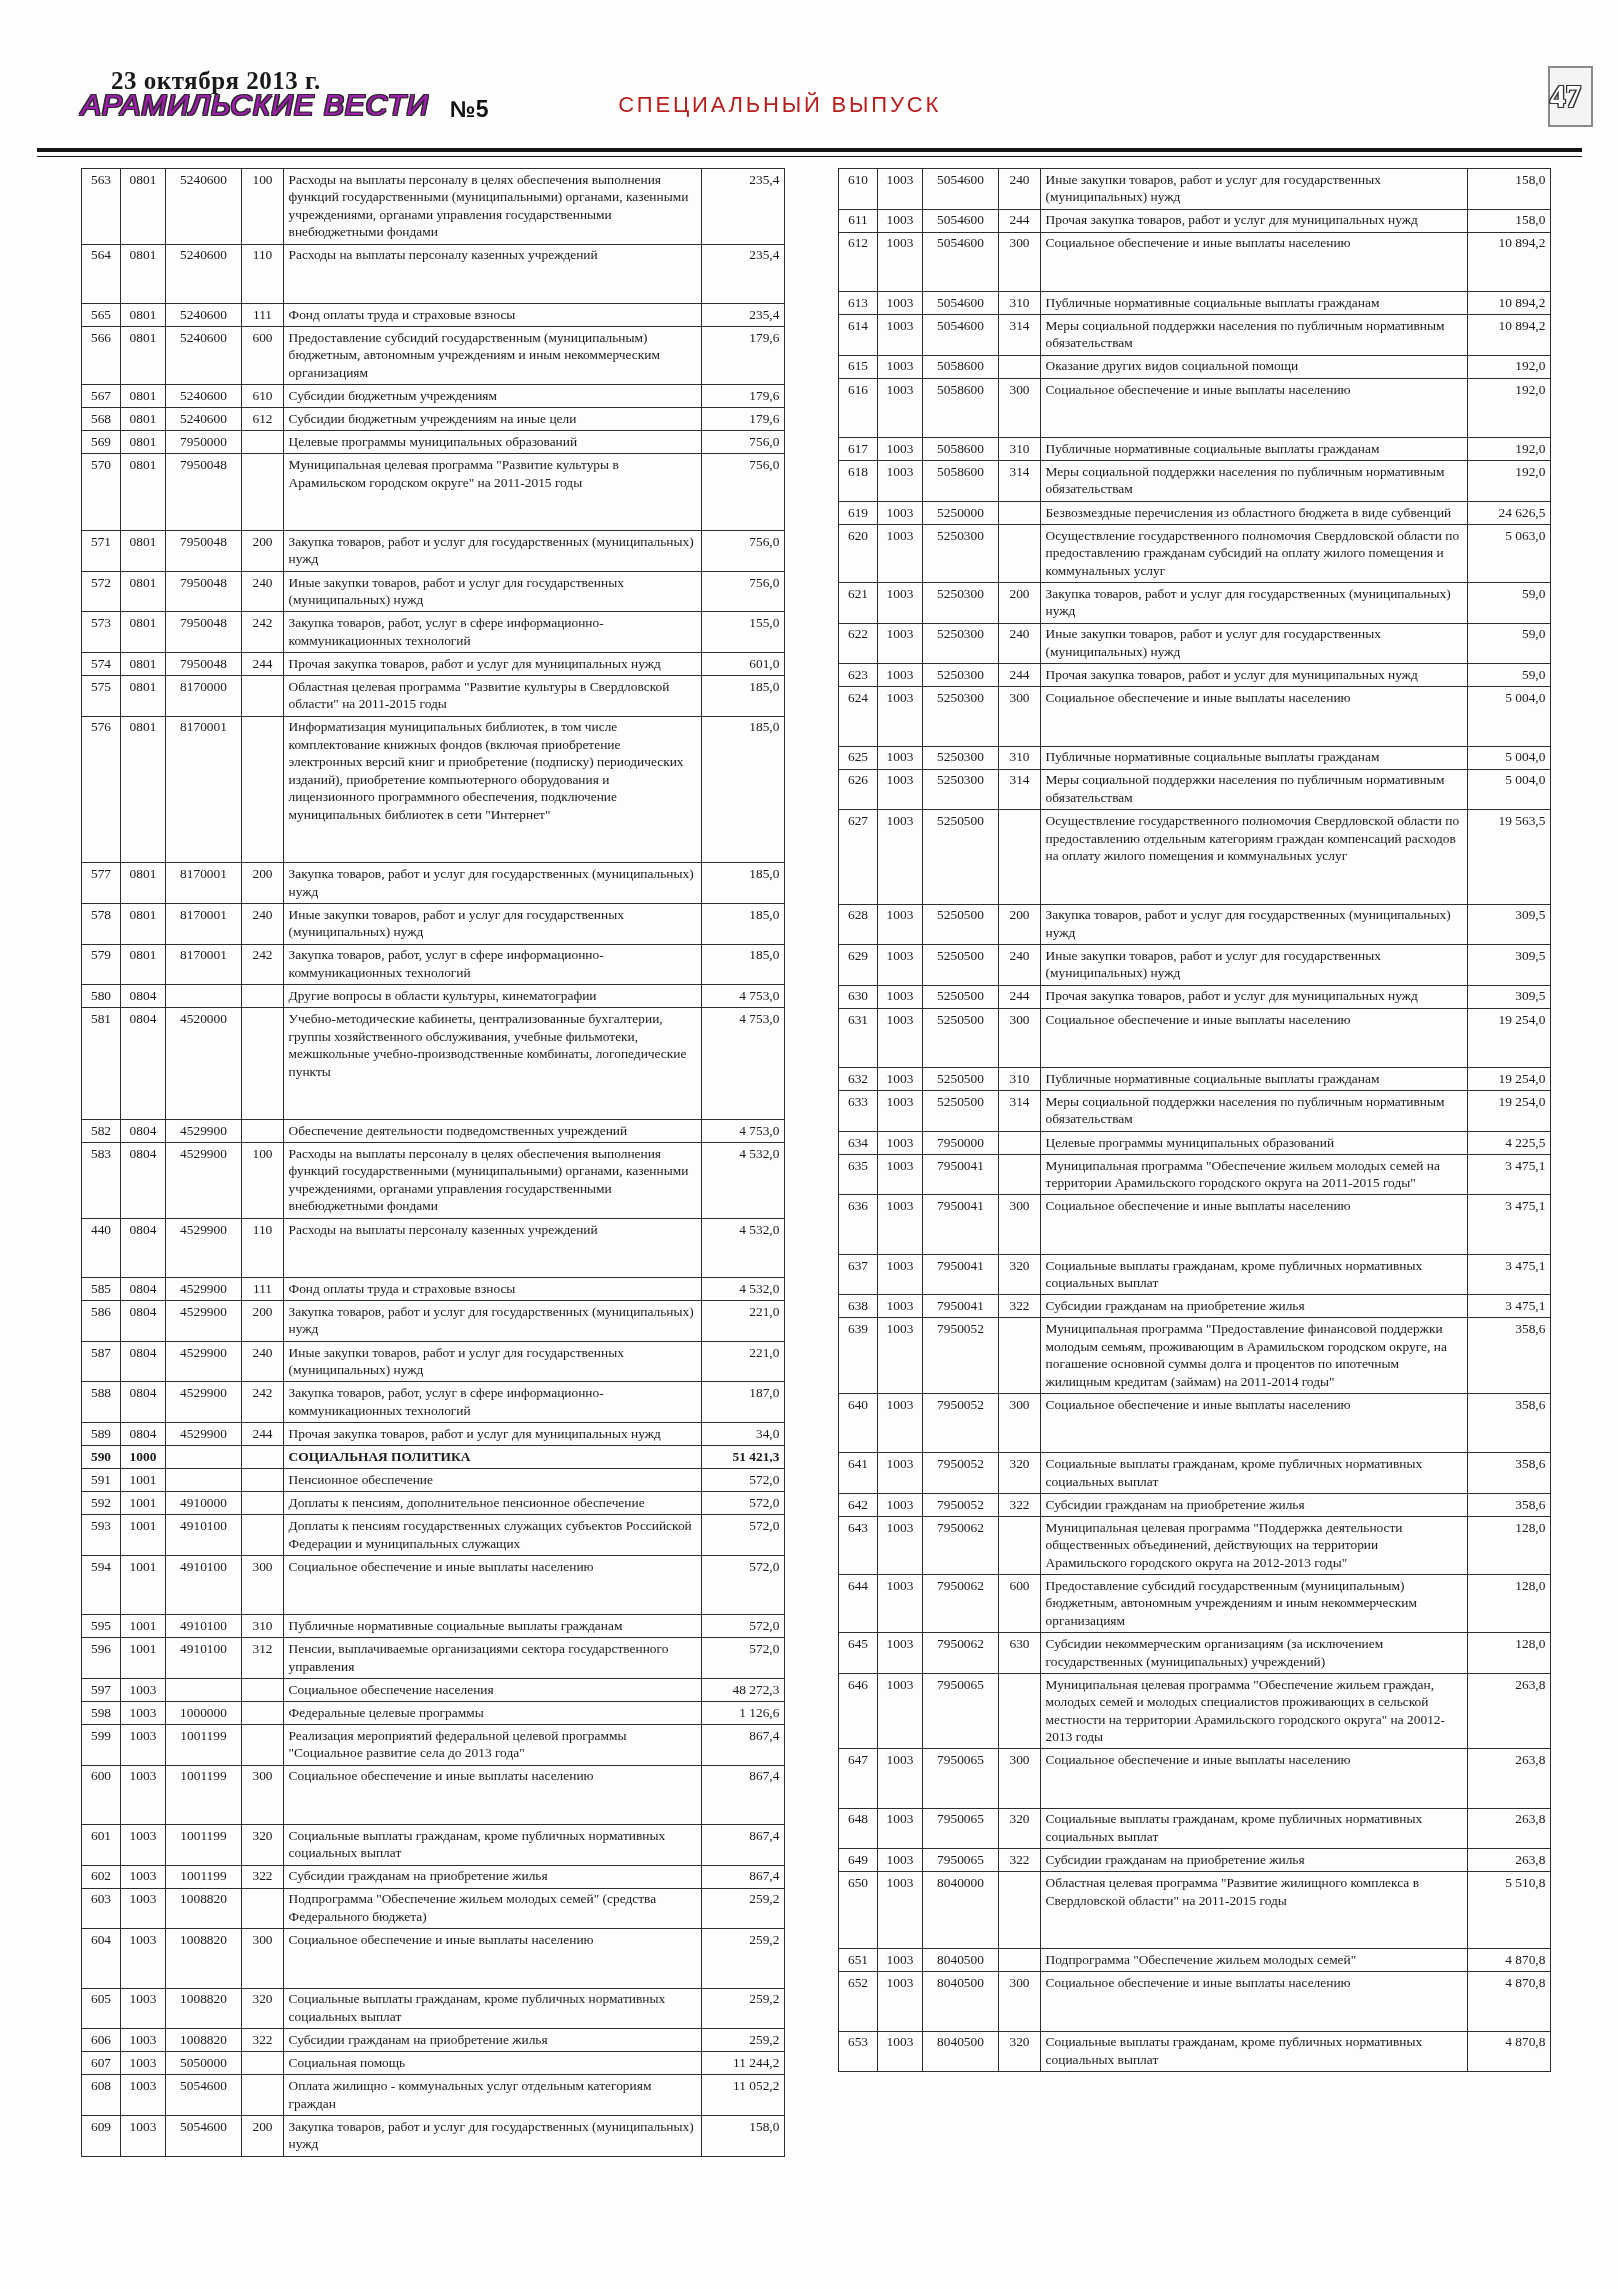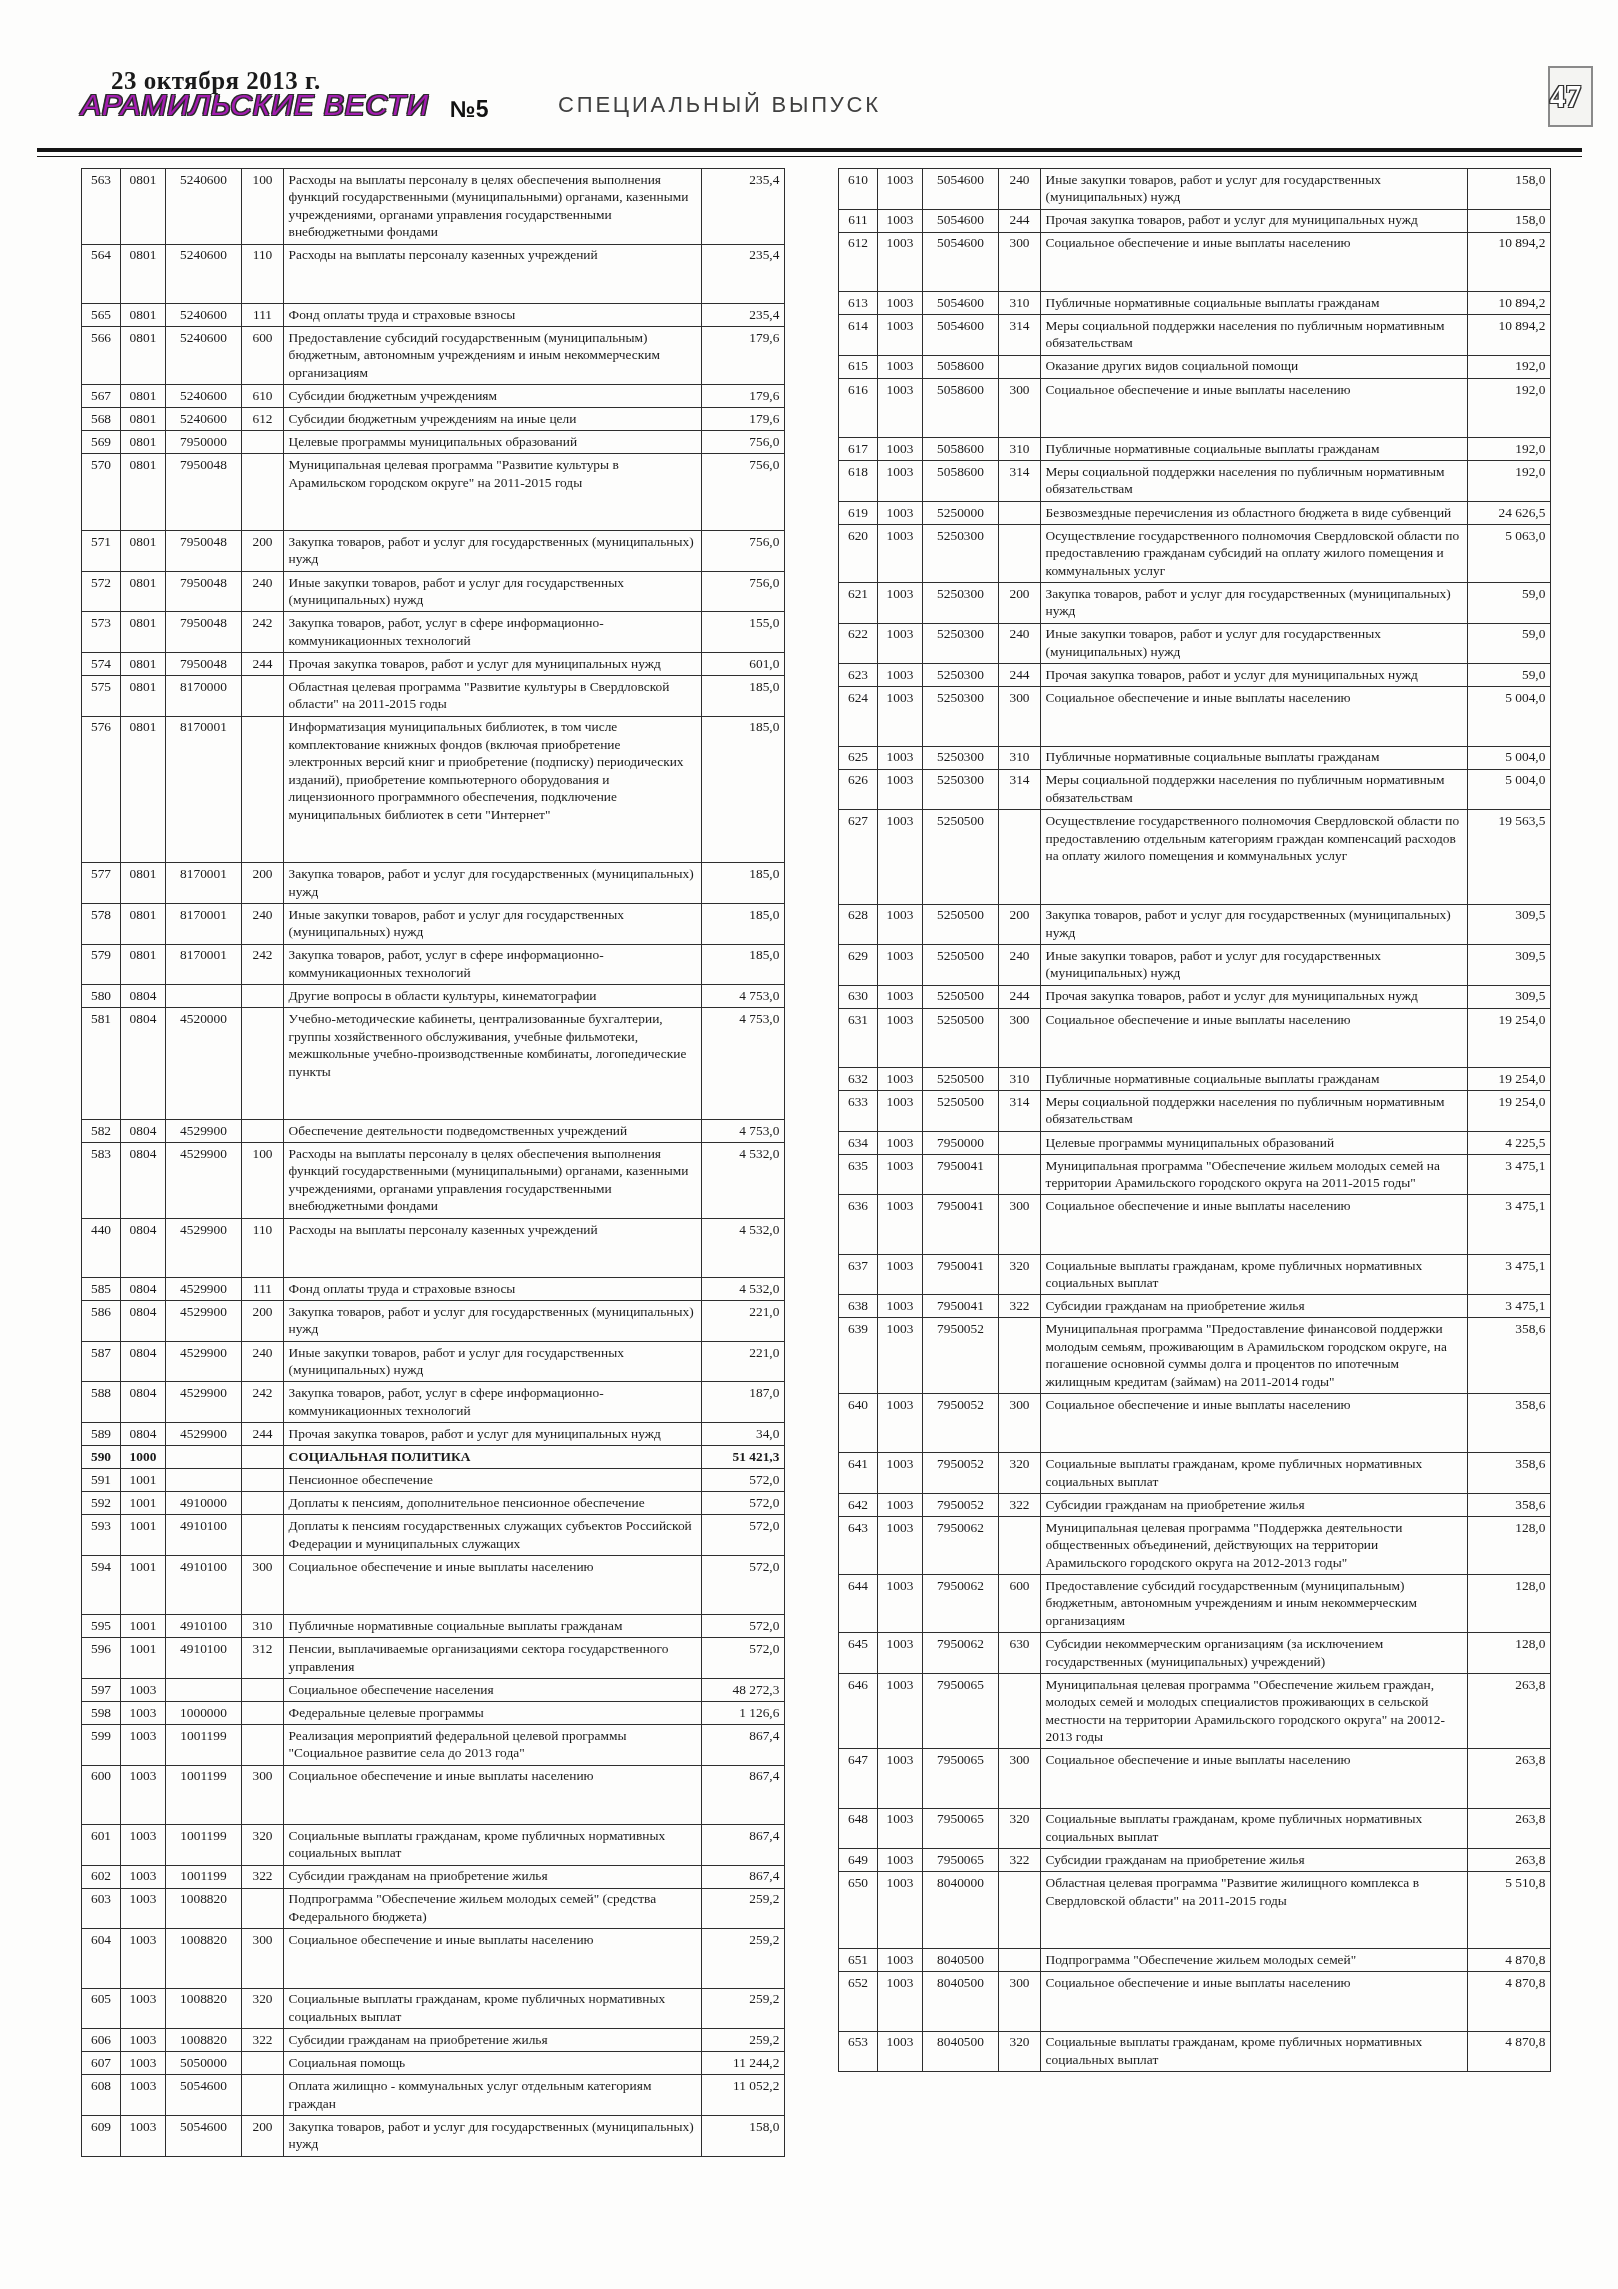--- a/index.html
+++ b/index.html
@@ -25,23 +25,23 @@
     text-shadow:-1.3px -1.3px 0 #2b2b2b,1.3px -1.3px 0 #2b2b2b,-1.3px 1.3px 0 #2b2b2b,1.3px 1.3px 0 #2b2b2b,0 0 0.9px #2b2b2b;
     white-space:nowrap;
   }
   .issue-no{
     position:absolute;left:450px;top:96px;
     font-family:"Liberation Sans", sans-serif;
     font-size:23px;font-weight:bold;color:#111;
   }
   .section-title{
     position:absolute;left:498px;top:92px;width:443px;
-    text-align:center;
+    text-align:right;
     font-family:"Liberation Sans", sans-serif;
-    font-size:22px;letter-spacing:2.8px;color:#404040;
+    font-size:22px;letter-spacing:2.8px;color:#b91c1c;
   }
   .page-num-box{
     position:absolute;right:26px;top:66px;
     width:41px;height:57px;
     border:2.8px double #8a8a8a;
     background:#f4f4f2;
     display:flex;align-items:center;
   }
   .page-num{
     font-family:"Liberation Serif", serif;

